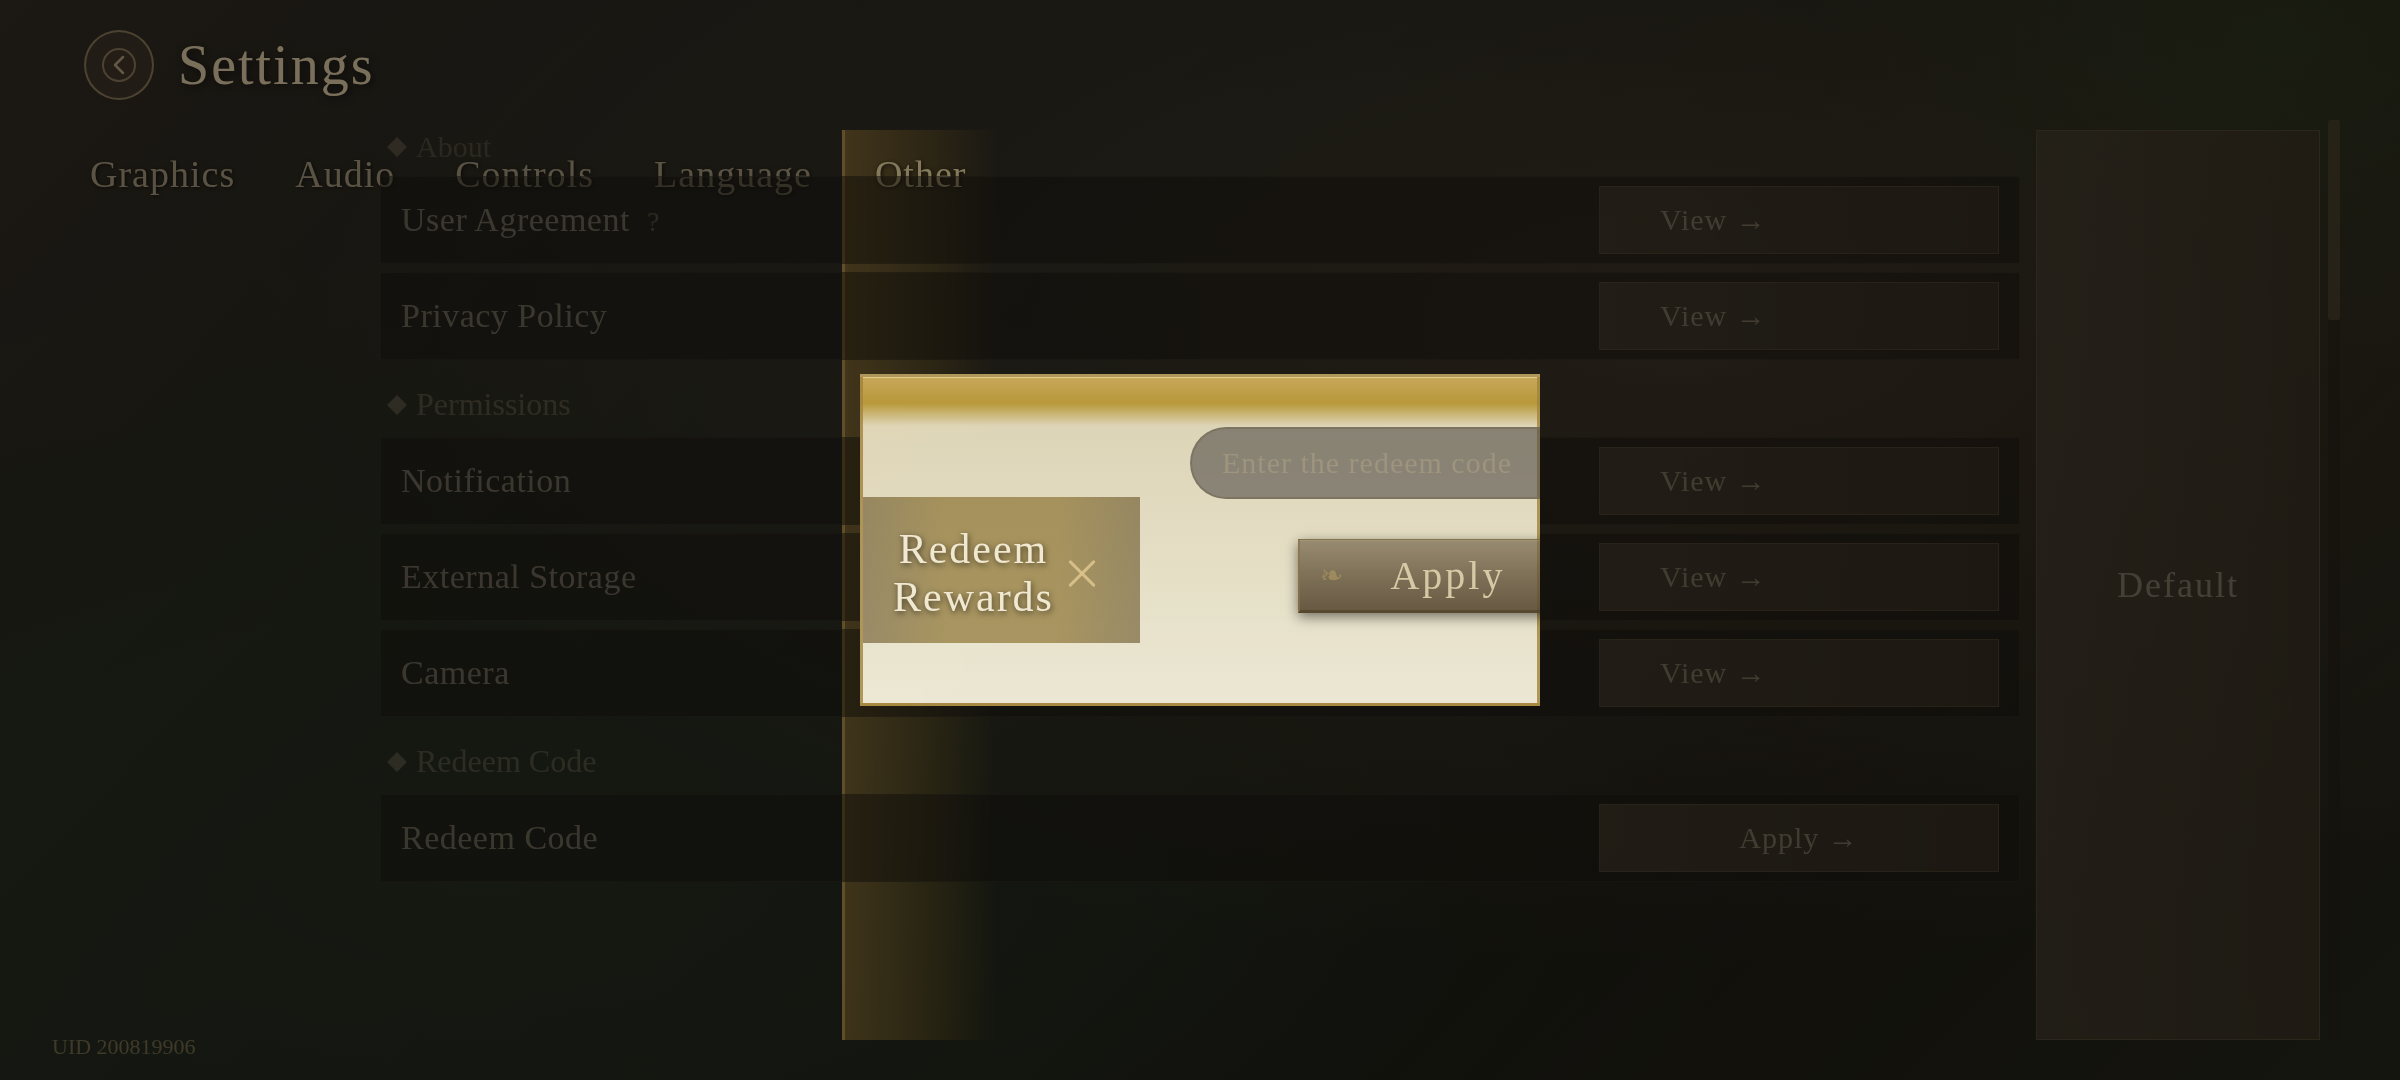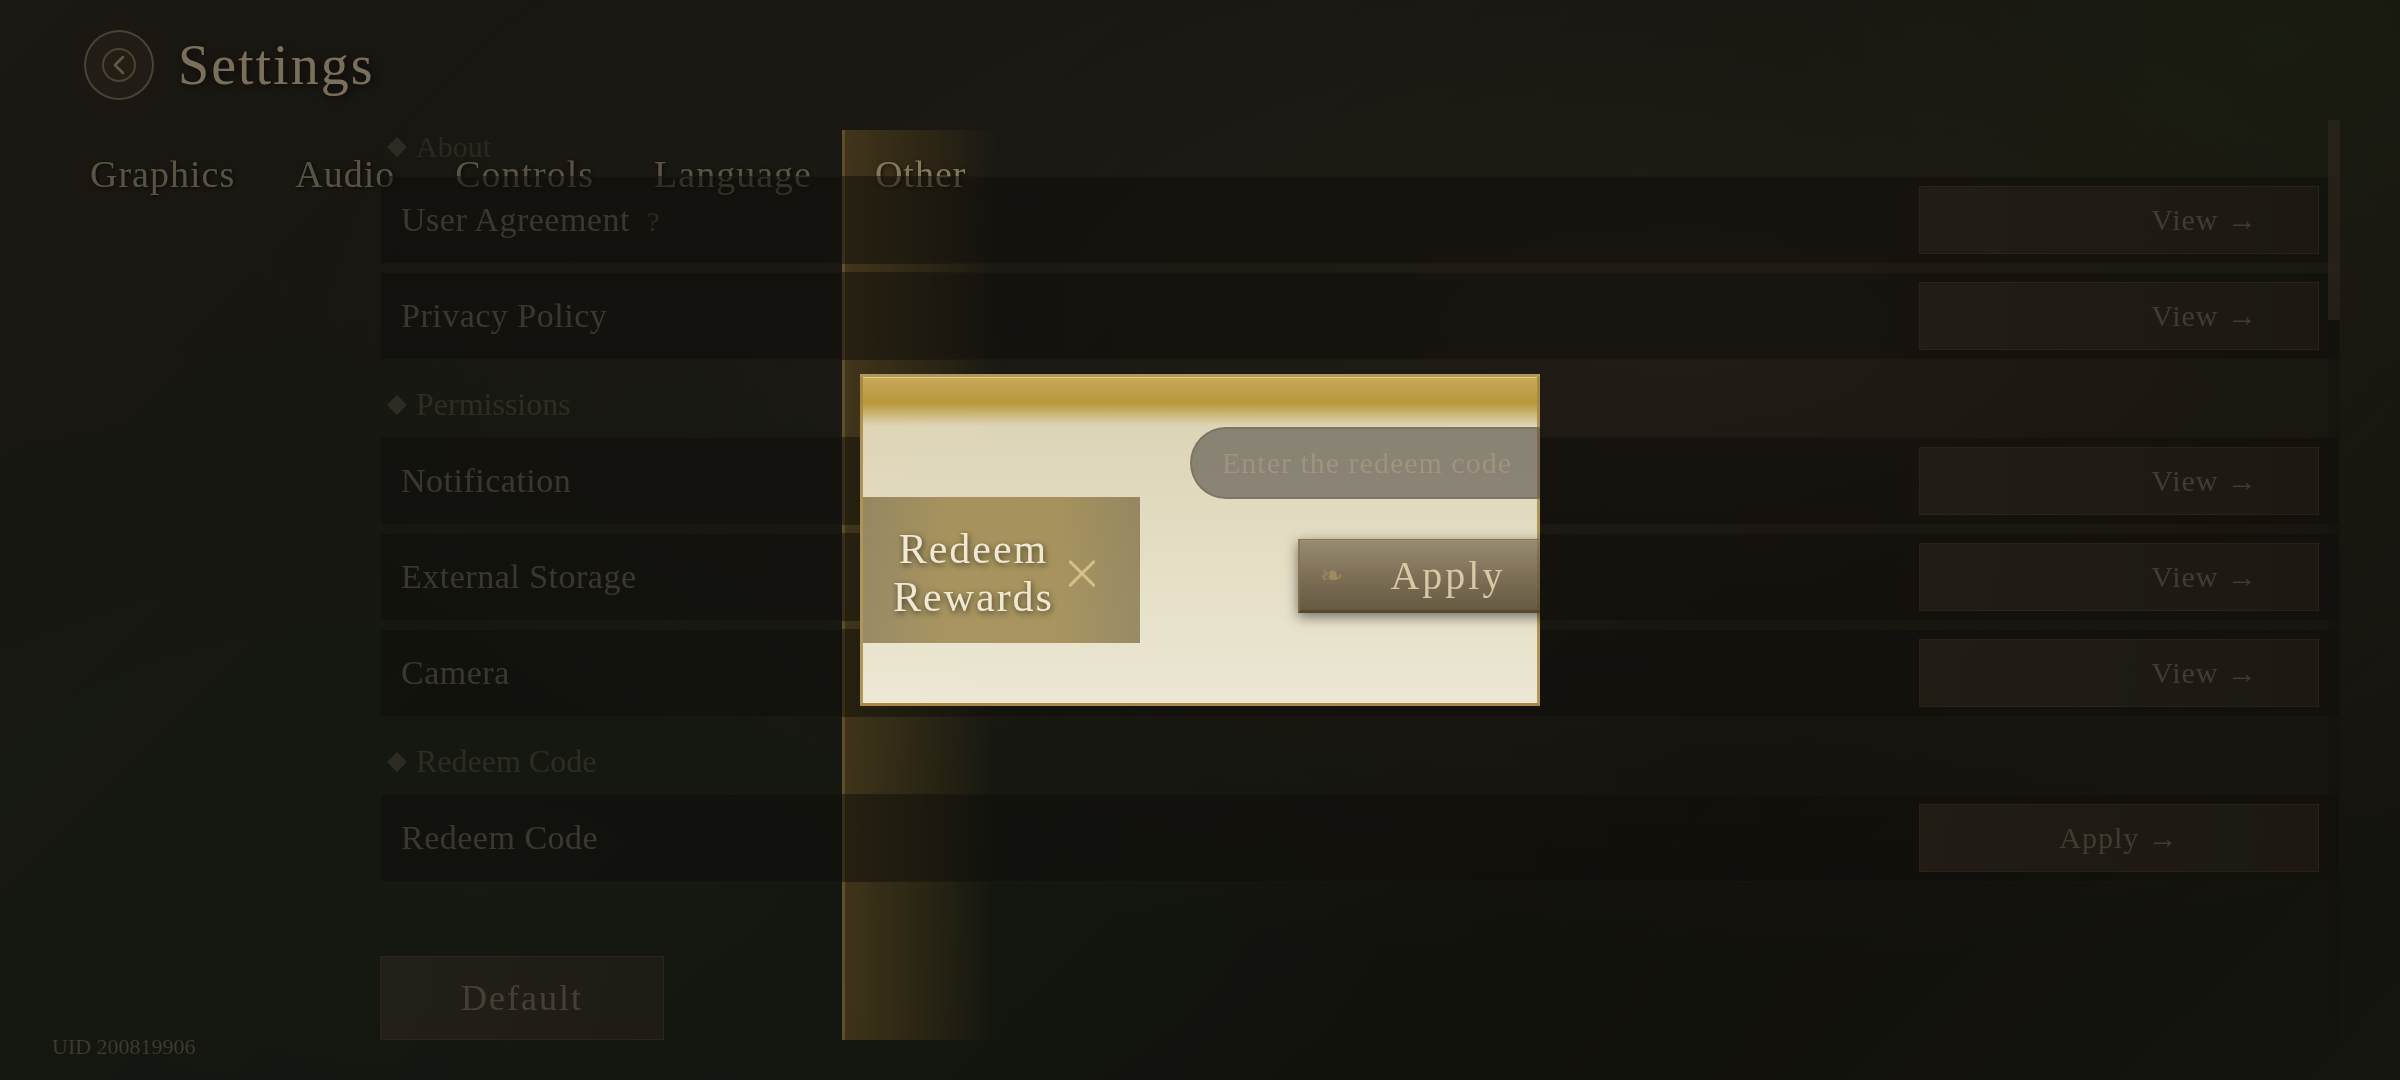--- a/index.html
+++ b/index.html
@@ -120,21 +120,21 @@
       width: 30px;
       height: 30px;
       background: rgba(200,160,80,0.6);
       clip-path: polygon(0 50%, 100% 0, 100% 100%);
     }
 
     
     .main-panel {
       flex: 1;
       display: flex;
-      flex-direction: column;
+      flex-direction: row;
       gap: 16px;
       position: relative;
     }
 
     
     .settings-list {
       flex: 1;
       display: flex;
       flex-direction: column;
       gap: 4px;
@@ -182,21 +182,21 @@
 
     .view-button {
       background: linear-gradient(90deg, rgba(100,85,60,0.8) 0%, rgba(80,65,45,0.9) 100%);
       border: 1px solid rgba(160,130,80,0.4);
       color: rgba(200,180,140,0.9);
       font-size: 30px;
       padding: 16px 60px;
       cursor: pointer;
       letter-spacing: 1px;
       min-width: 400px;
-      text-align: right;
+      text-align: left;
       font-family: 'Georgia', serif;
     }
 
     
     .redeem-code-row {
       display: flex;
       align-items: center;
       justify-content: space-between;
       padding: 0 20px;
       height: 88px;

